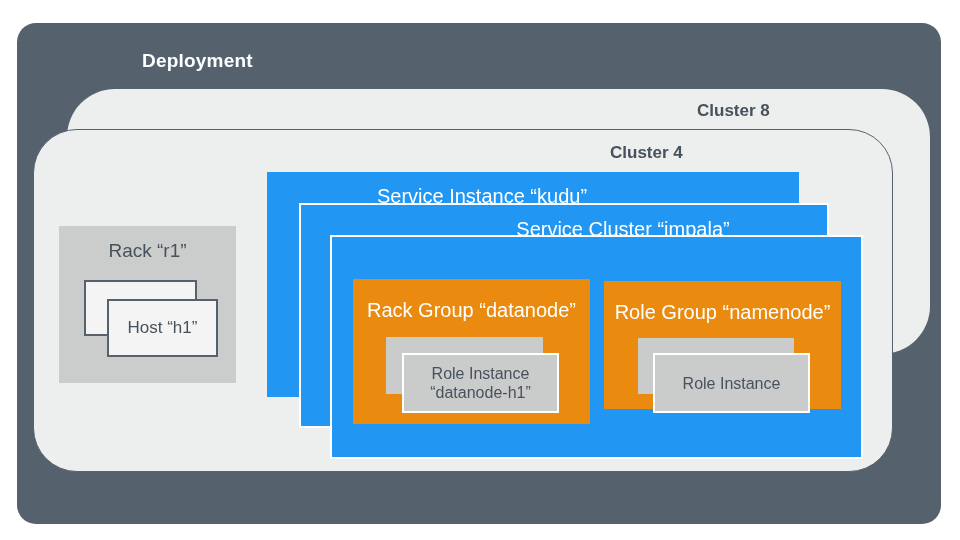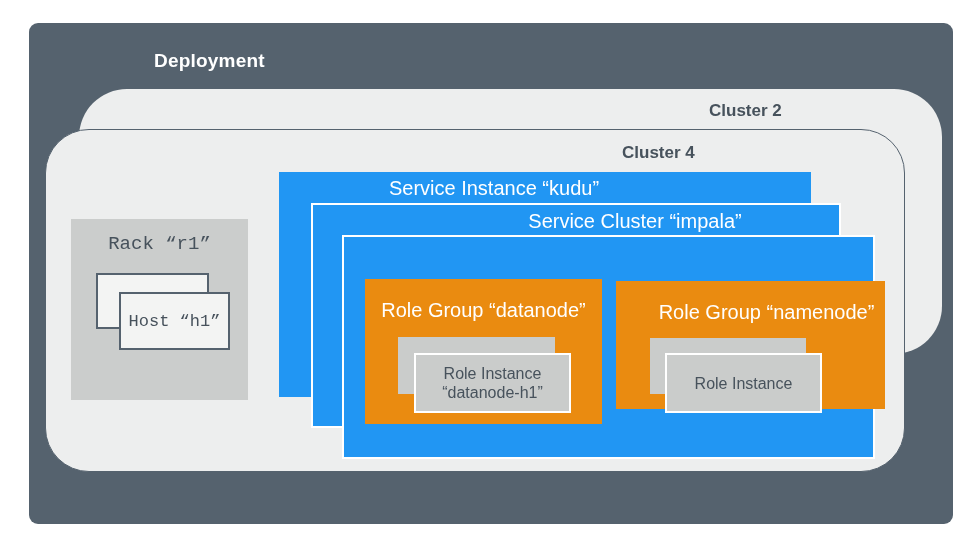--- a/index.html
+++ b/index.html
@@ -2,69 +2,69 @@
 <html style="--deployment-slate: #55626E; --cluster-fill: #EDEEEE; --service-blue: #2196F3; --role-group-orange: #EA8B10; --card-gray: #CACCCB; --rack-gray: #CBCDCC; --host-fill: #F3F4F3; --text-dark: #47525C; --label-white: #FFFFFF;"><head>
 <meta charset="utf-8">
 <style>
   html,body{margin:0;padding:0;background:#ffffff;}
   .stage{
     position:relative;width:960px;height:540px;background:#ffffff;overflow:hidden;
     font-family:"Liberation Sans",sans-serif;
   }
   .box{position:absolute;}
   
-  .deployment{left:17px;top:23px;width:924px;height:501px;border-radius:9px;background:var(--deployment-slate);margin-left:12px;}
+  .deployment{left:17px;top:23px;width:924px;height:501px;border-radius:19px;background:var(--deployment-slate);}
   .deployment-label{position:absolute;left:125px;top:27px;color:var(--label-white);font-size:19px;font-weight:bold;letter-spacing:.2px;}
   
   .cluster{position:absolute;background:var(--cluster-fill);}
   .cluster2{left:50px;top:66px;width:863px;height:265px;border-radius:48px;}
   .cluster1{left:16px;top:106px;width:860px;height:343px;border-radius:44px;border:1px solid var(--deployment-slate);box-sizing:border-box;}
   .cluster-label{position:absolute;font-size:17px;font-weight:bold;color:var(--text-dark);white-space:nowrap;}
   .cluster2 .cluster-label{left:630px;top:12px;}
   .cluster1 .cluster-label{left:576px;top:13px;}
   
-  .rack{left:25px;top:89px;width:177px;height:181px;background:var(--rack-gray);font-family:Liberation Mono, monospace;}
+  .rack{left:25px;top:96px;width:177px;height:157px;background:var(--rack-gray);}
   .rack-label{padding-top:14px;text-align:center;font-size:19px;color:var(--text-dark);}
   .host-card{position:absolute;background:var(--host-fill);border:2px solid var(--deployment-slate);box-sizing:border-box;}
   .host-back{left:25px;top:54px;width:113px;height:56px;}
   .host-front{left:48px;top:73px;width:111px;height:58px;display:flex;align-items:center;justify-content:center;
     font-size:17px;color:var(--text-dark);white-space:nowrap;}
   
   .svc{position:absolute;background:var(--service-blue);}
   .svc-kudu{left:233px;top:42px;width:532px;height:225px;}
   .svc-impala{left:265px;top:73px;width:530px;height:225px;border:2px solid #fff;box-sizing:border-box;}
   .svc-hdfs{left:296px;top:105px;width:533px;height:224px;border:2px solid #fff;box-sizing:border-box;}
-  .svc-label{position:absolute;top:0;height:32px;display:flex;align-items:center;transform:translateX(-50%);
+  .svc-label{position:absolute;top:8px;height:32px;display:flex;align-items:center;transform:translateX(-50%);
     color:var(--label-white);font-size:20px;white-space:nowrap;}
   .svc-kudu .svc-label{left:215px;}
   .svc-impala .svc-label{left:322px;}
   .svc-hdfs .svc-label{left:412px;}
   
   .rg{position:absolute;background:var(--role-group-orange);}
   .rg-datanode{left:21px;top:42px;width:237px;height:145px;}
-  .rg-namenode{left:272px;top:44px;width:237px;height:128px;padding-left:32px;}
+  .rg-namenode{left:272px;top:44px;width:237px;height:128px;}
   .rg-label{padding-top:20px;text-align:center;color:var(--label-white);font-size:20px;white-space:nowrap;}
   
   .ri{position:absolute;background:var(--card-gray);}
   .ri-front{border:2px solid #fff;box-sizing:border-box;display:flex;flex-direction:column;align-items:center;justify-content:center;
     text-align:right;font-size:16px;line-height:19px;color:var(--text-dark);white-space:nowrap;}
   .rg-datanode .ri-back{left:33px;top:58px;width:157px;height:57px;}
   .rg-datanode .ri-front{left:49px;top:74px;width:157px;height:60px;}
   .rg-namenode .ri-back{left:34px;top:57px;width:156px;height:56px;}
   .rg-namenode .ri-front{left:49px;top:72px;width:157px;height:60px;}
 </style>
 </head>
 <body>
 
 <div class="stage">
   <div class="box deployment">
     <div class="deployment-label">Deployment</div>
 
     <div class="cluster cluster2">
-      <div class="cluster-label">Cluster 2</div>
+      <div class="cluster-label">Cluster 8</div>
     </div>
 
     <div class="cluster cluster1">
       <div class="cluster-label">Cluster 4</div>
 
       <div class="box rack">
         <div class="rack-label">Rack “r1”</div>
         <div class="host-card host-back"></div>
         <div class="host-card host-front">
           <span>Host “h1”</span>
@@ -75,21 +75,21 @@
         <div class="svc-label">Service Instance “kudu”</div>
       </div>
 
       <div class="svc svc-impala">
         <div class="svc-label">Service Cluster “impala”</div>
       </div>
 
       <div class="svc svc-hdfs">
 
         <div class="rg rg-datanode">
-          <div class="rg-label">Role Group “datanode”</div>
+          <div class="rg-label">Rack Group “datanode”</div>
           <div class="ri ri-back"></div>
           <div class="ri ri-front">
             <span>Role Instance</span>
             <span>“datanode-h1”</span>
           </div>
         </div>
 
         <div class="rg rg-namenode">
           <div class="rg-label">Role Group “namenode”</div>
           <div class="ri ri-back"></div>

